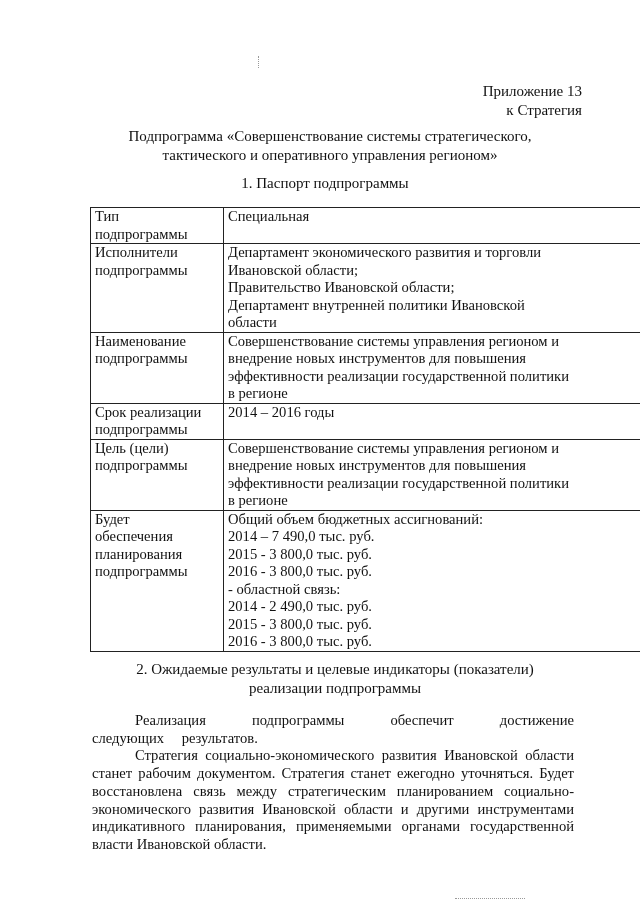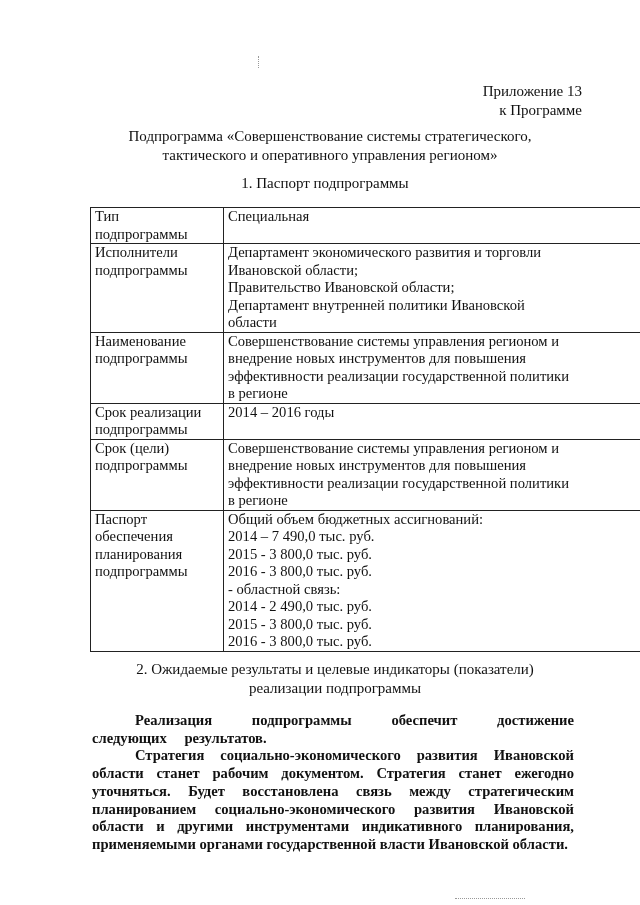--- a/index.html
+++ b/index.html
@@ -32,38 +32,38 @@
   }
   table.passport td.lbl { width: 124px; }
   .sec2 {
     position: absolute; left: 0; width: 670px; top: 660px;
     text-align: center; line-height: 19px; font-size: 15px;
   }
   .body-text {
     position: absolute; left: 92px; width: 482px; top: 712px;
     text-align: justify; line-height: 17.7px; font-size: 14.6px;
   }
-  .body-text p { margin: 0; text-indent: 43px; font-weight: bold; }
+  .body-text p { margin: 0; text-indent: 43px; }
   .scan-mark {
     position: absolute; left: 258px; top: 56px; width: 3px; height: 12px;
     border-left: 1px dotted #999;
   }
   .scan-foot {
     position: absolute; left: 455px; top: 898px; width: 70px; height: 2px;
     border-top: 1px dotted #999;
   }
 </style>
 </head>
 <body>
 
 <div class="scan-mark"></div>
 
 <div class="appendix">
   <div>Приложение 13</div>
-  <div>к Программе</div>
+  <div>к Стратегия</div>
 </div>
 
 <div class="title">
   <div>Подпрограмма «Совершенствование системы стратегического,</div>
   <div>тактического и оперативного управления регионом»</div>
 </div>
 
 <div class="sec1">1.  Паспорт подпрограммы</div>
 
 <table class="passport">
@@ -106,33 +106,33 @@
         <td class="lbl">
           <div>Срок реализации</div>
           <div>подпрограммы</div>
         </td>
         <td>
           <div>2014 – 2016 годы</div>
         </td>
       </tr>
       <tr>
         <td class="lbl">
-          <div>Срок (цели)</div>
+          <div>Цель (цели)</div>
           <div>подпрограммы</div>
         </td>
         <td>
           <div>Совершенствование системы управления регионом и</div>
           <div>внедрение новых инструментов для  повышения</div>
           <div>эффективности реализации государственной политики</div>
           <div>в регионе</div>
         </td>
       </tr>
       <tr>
         <td class="lbl">
-          <div>Паспорт</div>
+          <div>Будет</div>
           <div>обеспечения</div>
           <div>планирования</div>
           <div>подпрограммы</div>
         </td>
         <td>
           <div>Общий объем бюджетных ассигнований:</div>
           <div>2014 – 7 490,0 тыс. руб.</div>
           <div>2015 - 3 800,0 тыс. руб.</div>
           <div>2016 - 3 800,0 тыс. руб.</div>
           <div>- областной связь:</div>

